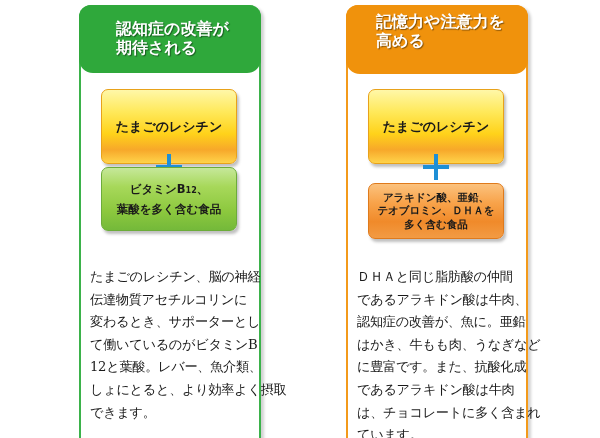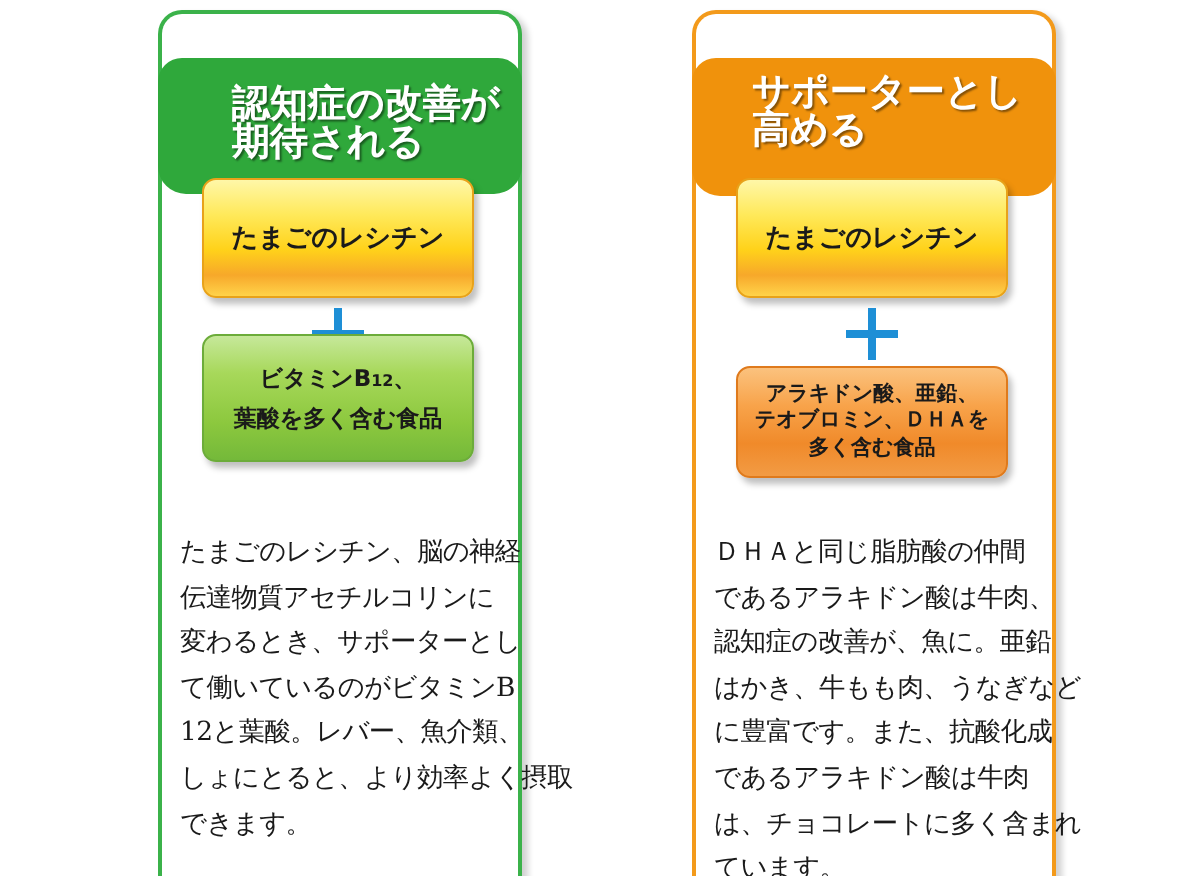--- a/index.html
+++ b/index.html
@@ -11,37 +11,36 @@
       position: absolute; top: 5px; width: 182px; height: 440px;
       background: #fff; box-sizing: border-box;
       border-radius: 12px 12px 0 0;
       box-shadow: 3px 2px 3px rgba(0,0,0,0.18);
     }
     .card.green { left: 79px; border: 2px solid #3bb24a; border-bottom: none; }
     .card.orange { left: 346px; border: 2px solid #f39a1b; border-bottom: none; }
     .card-header {
       position: absolute; left: -2px; right: -2px; top: -2px;
       border-radius: 12px 12px 14px 14px;
-      color: #fff; font-weight: bold; font-size: 19px; line-height: 19px;
+      color: #fff; font-weight: bold; font-size: 16px; line-height: 19px;
       text-shadow: 1px 1px 1px rgba(0,0,0,0.45);
       box-sizing: border-box;
-      margin-top: 24px;
     }
     .green .card-header { height: 68px; background: #2fa83b; padding: 14px 0 0 37px; }
     .orange .card-header { height: 69px; background: #f0920c; padding: 8px 0 0 30px; line-height: 18.5px; }
     .card-header .line { display: block; white-space: nowrap; }
 
     .pill {
       position: absolute; width: 136px; border-radius: 7px; box-sizing: border-box;
       display: flex; align-items: center; justify-content: center; text-align: center;
       font-weight: bold; color: #1a1a1a;
       box-shadow: 2px 3px 3px rgba(0,0,0,0.25);
     }
     .pill.yellow {
-      height: 60px; top: 82px;
+      height: 75px; top: 82px;
       background: linear-gradient(180deg, #fff7a8 0%, #ffe95a 30%, #ffd21a 60%, #f7a82a 82%, #ffd34a 100%);
       border: 1px solid #e8a21a; font-size: 13px;
     }
     .green .pill { left: 20px; }
     .orange .pill { left: 20px; }
     .pill.lime {
       height: 64px; top: 160px;
       background: linear-gradient(180deg, #c6e89a 0%, #a7d85a 30%, #8cc83e 70%, #74b93a 100%);
       border: 1px solid #6cac3a; font-size: 11.5px; line-height: 18px; flex-direction: column;
     }
@@ -91,21 +90,21 @@
     <span class="line">変わるとき、サポーターとし</span>
     <span class="line">て働いているのがビタミンB</span>
     <span class="line">12と葉酸。レバー、魚介類、</span>
     <span class="line">しょにとると、より効率よく摂取</span>
     <span class="line">できます。</span>
   </div>
 </div>
 
 <div class="card orange">
   <div class="card-header">
-    <span class="line">サポーターとし</span>
+    <span class="line">記憶力や注意力を</span>
     <span class="line">高める</span>
   </div>
   <div class="pill yellow">
     <span>たまごのレシチン</span>
   </div>
   <div class="plus"></div>
   <div class="pill tangerine">
     <span class="line">アラキドン酸、亜鉛、</span>
     <span class="line">テオブロミン、ＤＨＡを</span>
     <span class="line">多く含む食品</span>

